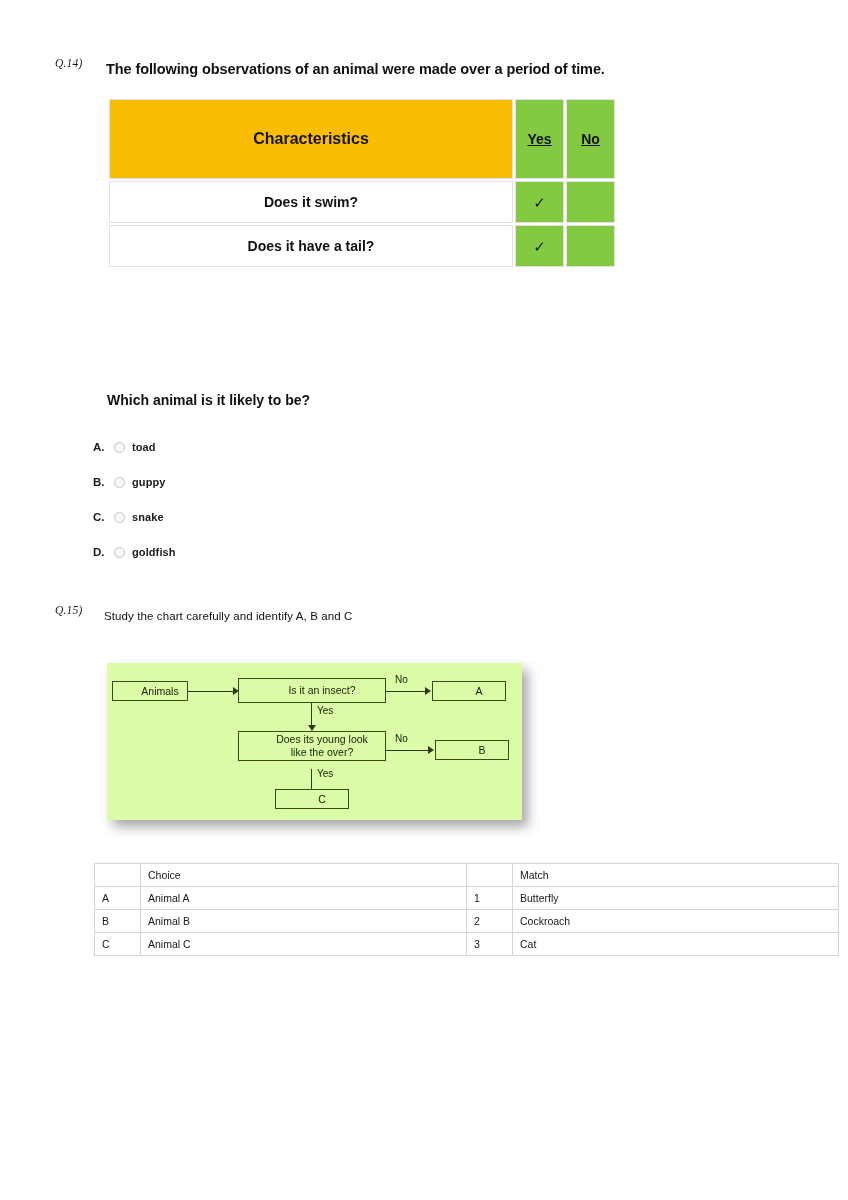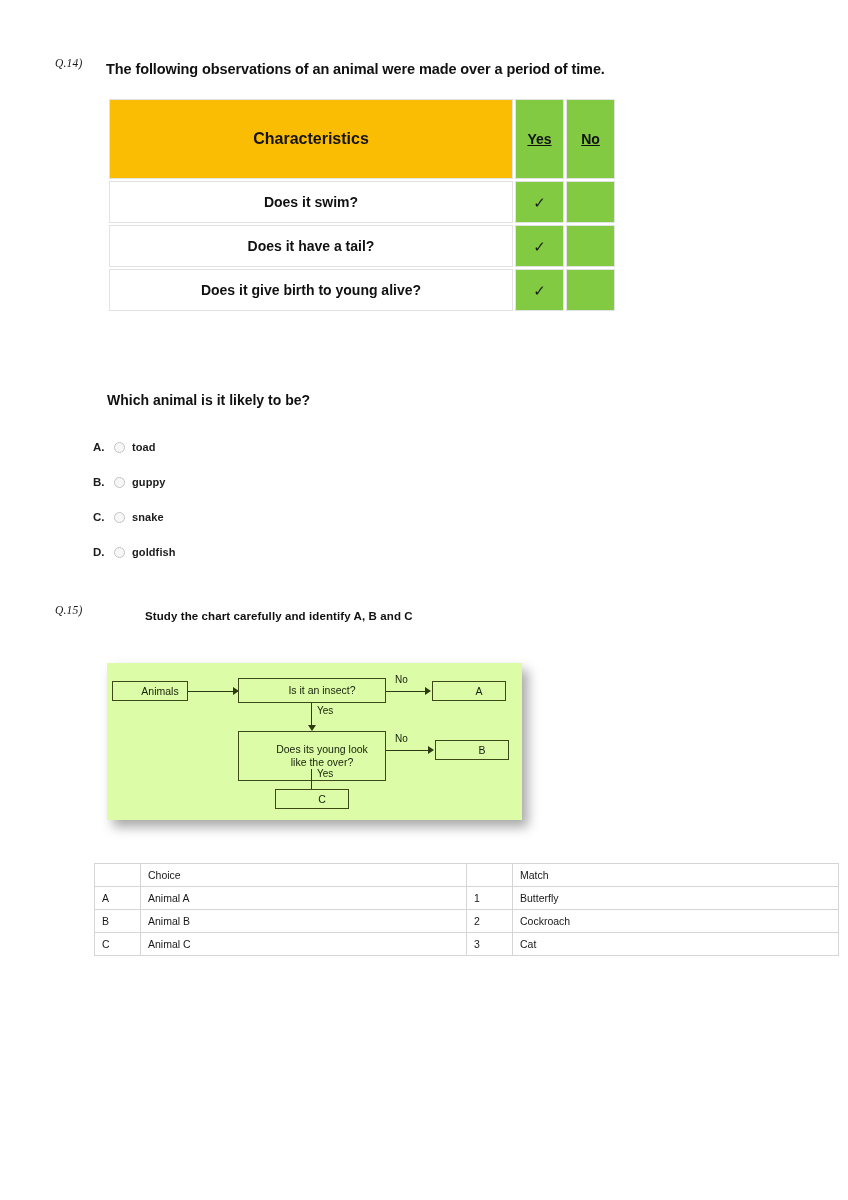--- a/index.html
+++ b/index.html
@@ -128,24 +128,23 @@
     display: inline-block;
   }
   .opt-text { font-size: 11px; font-weight: bold; letter-spacing: 0.1px; }
 
   
   #q15-stem {
     position: absolute;
     left: 104px;
     top: 610px;
     font-size: 11.5px;
-    font-weight: bold;
+    font-weight: normal;
     color: #111;
     letter-spacing: 0.1px;
-    margin-left: 41px;
   }
 
   #flow-wrap {
     position: absolute;
     left: 107px;
     top: 663px;
     width: 415px;
     height: 157px;
     background: #ddfca7;
     box-shadow: 6px 7px 11px rgba(0,0,0,0.34);
@@ -228,25 +227,20 @@
     <tr>
       <td class="ch-cell">Does it swim?</td>
       <td class="yn-cell">✓</td>
       <td class="yn-cell"></td>
     </tr>
     <tr>
       <td class="ch-cell">Does it have a tail?</td>
       <td class="yn-cell">✓</td>
       <td class="yn-cell"></td>
     </tr>
-    <tr>
-      <td class="ch-cell">Does it give birth to young alive?</td>
-      <td class="yn-cell">✓</td>
-      <td class="yn-cell"></td>
-    </tr>
   </tbody>
 </table>
 
 <div id="q14-sub">Which animal is it likely to be?</div>
 
 <div class="opt-row" style="top:441px;">
   <span class="opt-letter">A.</span>
   <span class="radio"></span>
   <span class="opt-text">toad</span>
 </div>
@@ -281,21 +275,21 @@
   <div class="fline" style="left:279px; top:27.5px; width:40px; height:1.4px;"></div>
   <div class="farrow right" style="left:318px; top:24px;"></div>
   <div class="flabel" style="left:288px; top:11px;">No</div>
 
   <div class="fbox" style="left:325px; top:18px; width:74px; height:20px;">A</div>
 
   <div class="fline" style="left:204px; top:40px; width:1.4px; height:25px;"></div>
   <div class="farrow down" style="left:201px; top:62px;"></div>
   <div class="flabel" style="left:210px; top:42px;">Yes</div>
 
-  <div class="fbox" style="left:131px; top:68px; width:148px; height:50px; flex-direction:column;">
+  <div class="fbox" style="left:131px; top:68px; width:148px; height:30px; flex-direction:column;">
     <span>Does its young look</span>
     <span>like the over?</span>
   </div>
 
   <div class="fline" style="left:279px; top:86.5px; width:43px; height:1.4px;"></div>
   <div class="farrow right" style="left:321px; top:83px;"></div>
   <div class="flabel" style="left:288px; top:70px;">No</div>
 
   <div class="fbox" style="left:328px; top:77px; width:74px; height:20px;">B</div>
 

